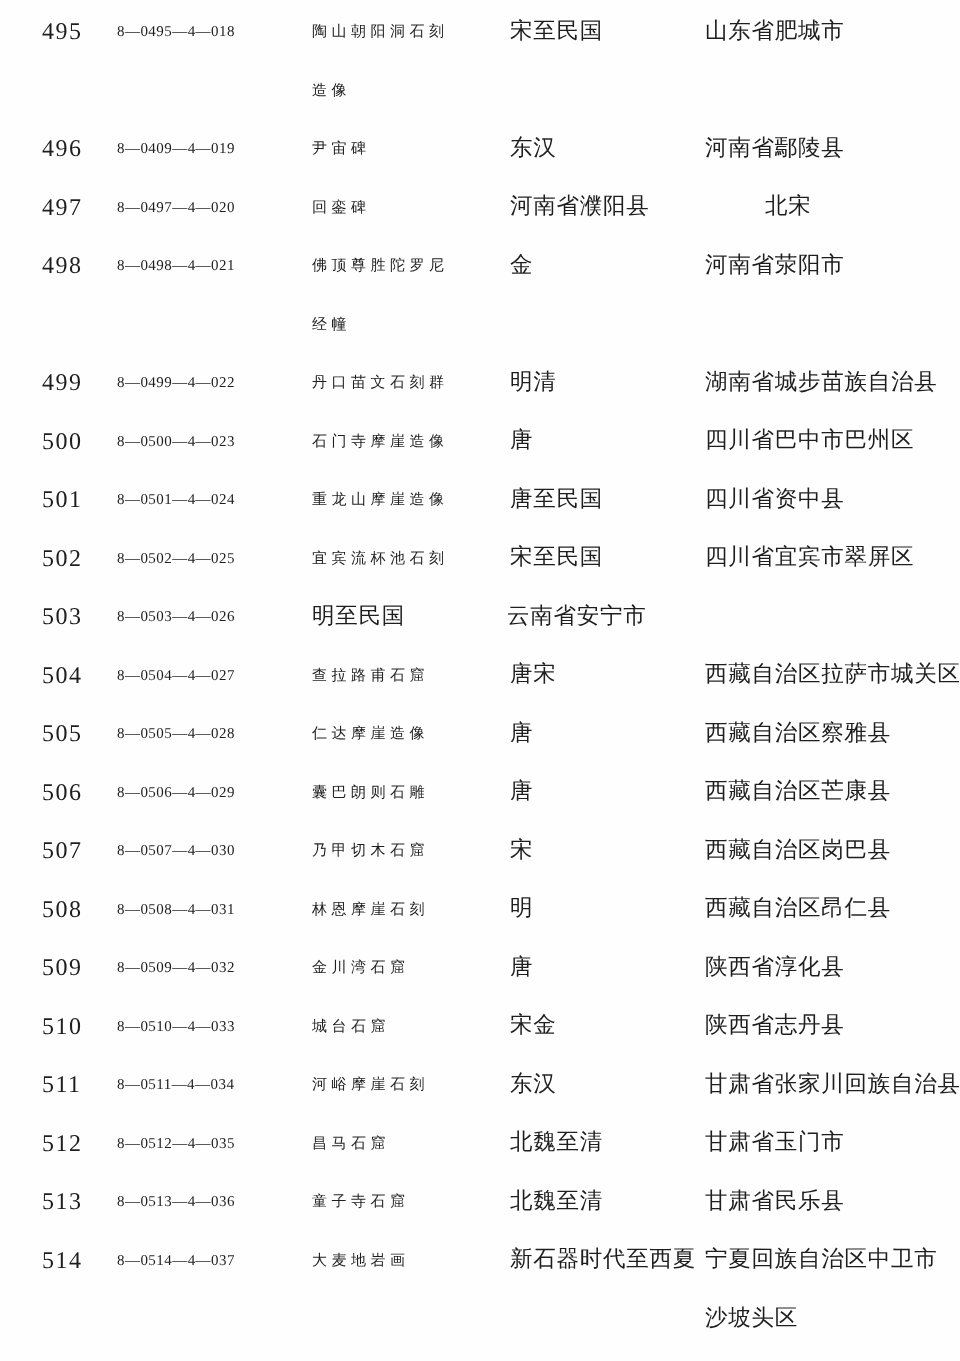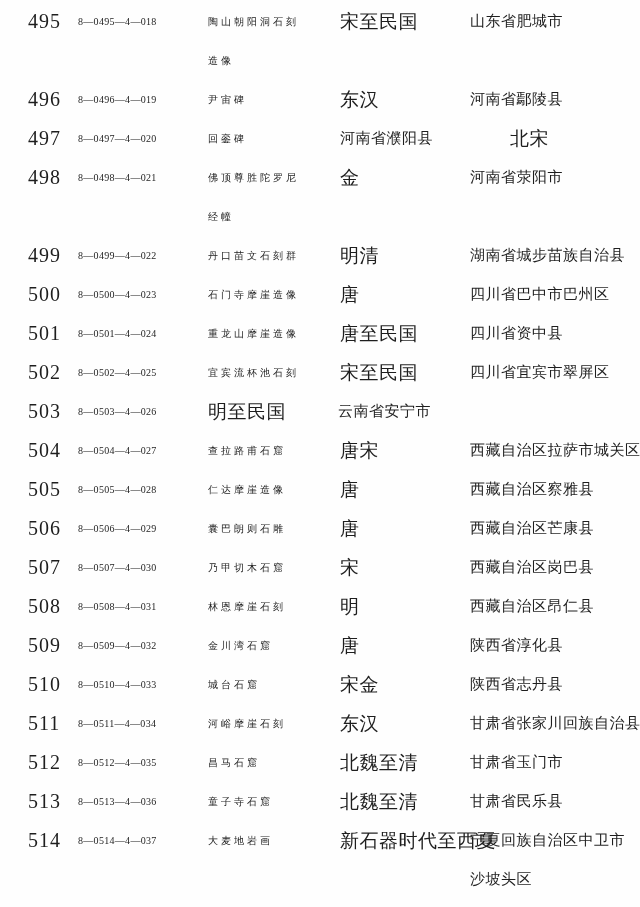--- a/index.html
+++ b/index.html
@@ -22,43 +22,43 @@
     display: flex;
     align-items: flex-start;
     padding-left: 28px;
   }
   .cell {
     line-height: 39px;
     white-space: pre;       
     overflow: visible;
     flex: none;
   }
-  .c-seq  { width: 50px;  font-size: 20px; letter-spacing: 1px; }
+  .c-seq  { width: 50px;  font-size: 16px; letter-spacing: 1px; }
   .c-id   { width: 130px; font-size: 10px; letter-spacing: 0.3px; }
   .c-name { width: 132px; font-size: 10px; letter-spacing: 3px; }
-  .c-era  { width: 130px; font-size: 19px; letter-spacing: 0.5px; }
+  .c-era  { width: 130px; font-size: 15px; letter-spacing: 0.5px; }
   .c-loc  { width: 170px; font-size: 15px; letter-spacing: 0.5px; }
 </style>
 </head>
 <body>
 
 <div class="doc">
   <div id="rows-container">
   <div class="row">
     <div class="cell c-seq">495</div>
     <div class="cell c-id">8—0495—4—018</div>
     <div class="cell c-name">陶山朝阳洞石刻
 造像</div>
     <div class="cell c-era">宋至民国</div>
     <div class="cell c-loc">山东省肥城市</div>
   </div>
 
   <div class="row">
     <div class="cell c-seq">496</div>
-    <div class="cell c-id">8—0496—4—019</div>
+    <div class="cell c-id">8—0409—4—019</div>
     <div class="cell c-name">尹宙碑</div>
     <div class="cell c-era">东汉</div>
     <div class="cell c-loc">河南省鄢陵县</div>
   </div>
 
   <div class="row">
     <div class="cell c-seq">497</div>
     <div class="cell c-id">8—0497—4—020</div>
     <div class="cell c-name">回銮碑</div>
     <div class="cell c-loc">河南省濮阳县</div>

